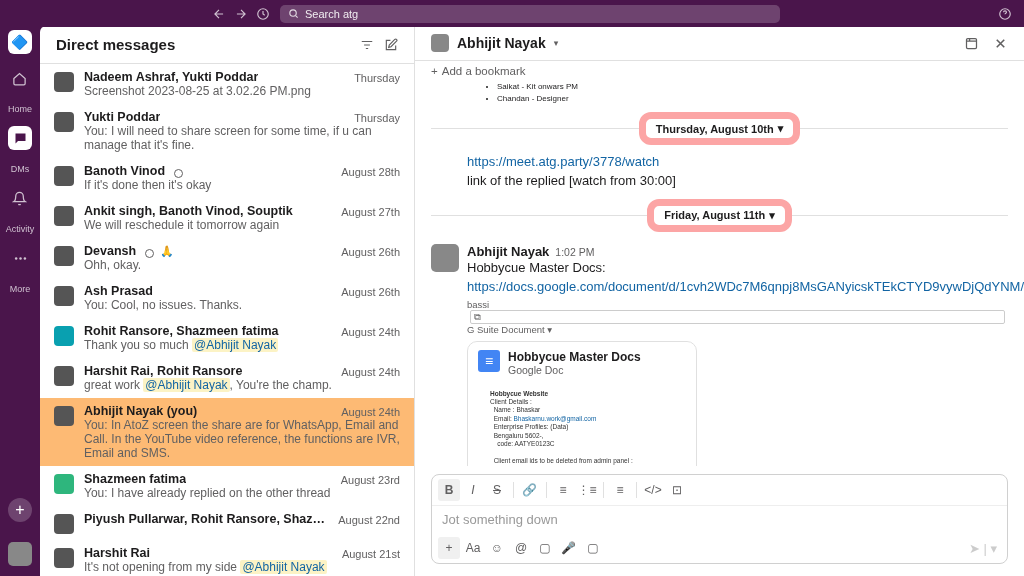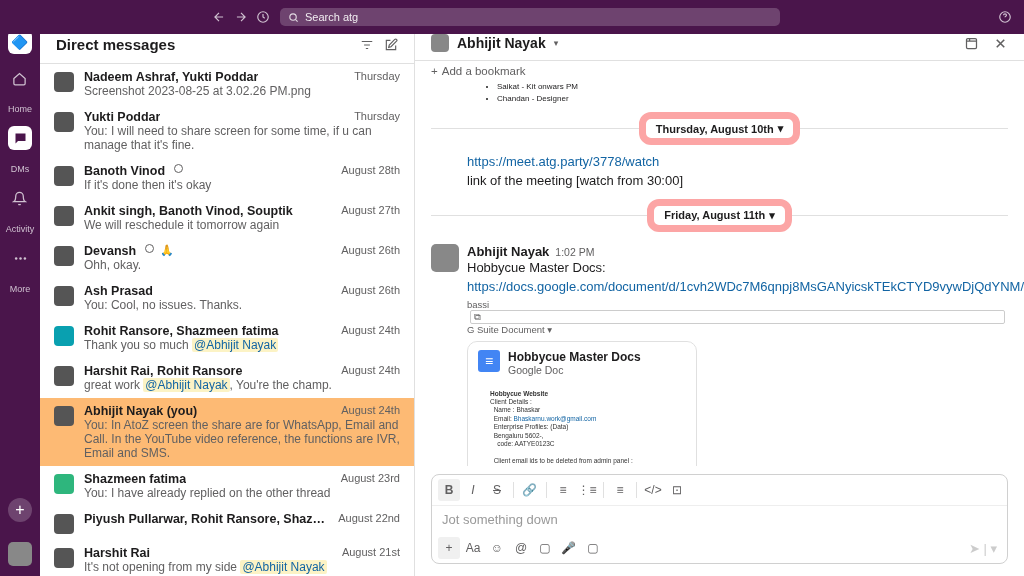--- a/index.html
+++ b/index.html
@@ -1,20 +1,20 @@
 <!DOCTYPE html>
 <html><head>
   <meta charset="utf-8">
   <style>
     * { margin: 0; padding: 0; box-sizing: border-box; font-family: -apple-system, BlinkMacSystemFont, "Segoe UI", Helvetica, Arial, sans-serif; }
     body { background: #4a154b; color: #1d1c1d; font-size: 13px; overflow: hidden; width: 1024px; height: 576px; }
     
     .app { display: flex; height: 100%; }
     
-    .topbar { position: absolute; top: 0; left: 0; right: 0; height: 34px; background: #4a154b; display: flex; align-items: center; padding: 0 12px; gap: 10px; z-index: 10; }
+    .topbar { position: absolute; top: 0; left: 0; right: 0; height: 27px; background: #4a154b; display: flex; align-items: center; padding: 0 12px; gap: 10px; z-index: 10; }
     .topbar-nav { display: flex; gap: 8px; margin-left: 200px; }
     .topbar-nav svg { color: #d0c2d1; cursor: pointer; }
     .search-box { flex: 0 1 500px; background: rgba(255,255,255,0.2); border-radius: 5px; height: 18px; display: flex; align-items: center; padding: 0 8px; gap: 6px; }
     .search-box svg { color: #fff; opacity: 0.8; }
     .search-box span { color: #fff; font-size: 11px; opacity: 0.9; }
     .help-icon { margin-left: auto; color: #d0c2d1; }
     
     .left-rail { width: 40px; background: #4a154b; padding-top: 30px; display: flex; flex-direction: column; align-items: center; gap: 12px; }
     .rail-logo { width: 24px; height: 24px; border-radius: 6px; background: #fff; display: flex; align-items: center; justify-content: center; font-size: 14px; }
     .rail-item { display: flex; flex-direction: column; align-items: center; gap: 14px; cursor: pointer; }
@@ -34,21 +34,21 @@
     .sidebar-actions { display: flex; gap: 10px; }
     .sidebar-actions svg { color: #616061; cursor: pointer; }
     
     .dm-list { flex: 1; overflow-y: auto; }
     .dm-item { display: flex; padding: 6px 14px; gap: 10px; cursor: pointer; }
     .dm-item.selected { background: #fdba74; }
     .dm-avatar { width: 20px; height: 20px; border-radius: 4px; background: #555; flex-shrink: 0; margin-top: 2px; }
     .dm-avatar.green { background: #2eb67d; }
     .dm-avatar.cyan { background: #09a0b0; }
     .dm-content { flex: 1; min-width: 0; }
-    .dm-header { display: flex; align-items: flex-start; gap: 6px; }
+    .dm-header { display: flex; align-items: flex-end; gap: 6px; }
     .dm-name { font-size: 12.5px; font-weight: 700; white-space: nowrap; overflow: hidden; text-overflow: ellipsis; }
     .dm-date { font-size: 11px; color: #616061; margin-left: auto; white-space: nowrap; }
     .dm-preview { font-size: 12px; color: #616061; text-overflow: ellipsis; }
     .mention { background: #fcf3c5; color: #1264a3; padding: 0 2px; border-radius: 2px; }
     .status-dot { width: 9px; height: 9px; border: 1.5px solid #616061; border-radius: 50%; display: inline-block; vertical-align: middle; margin-left: 3px; }
     
     .content { flex: 1; display: flex; flex-direction: column; min-width: 0; }
     .content-header { padding: 8px 16px; border-bottom: 1px solid #e0e0e0; display: flex; align-items: center; gap: 8px; }
     .header-avatar { width: 18px; height: 18px; border-radius: 4px; background: #888; position: relative; }
     .header-name { font-size: 14px; font-weight: 700; }
@@ -336,21 +336,21 @@
           </ul>
         </div>
         <div class="date-divider">
             <div class="date-pill">
               <span>Thursday, August 10th</span>
               <span>▾</span>
             </div>
           </div>
         <div class="indented-text msg-text">
           <a href="#">https://meet.atg.party/3778/watch</a>
-          <div>link of the meeting [watch from 30:00]</div>
+          <div>link of the replied [watch from 30:00]</div>
         </div>
 
         <div class="date-divider">
             <div class="date-pill">
               <span>Friday, August 11th</span>
               <span>▾</span>
             </div>
           </div>
 
         <div class="msg">

